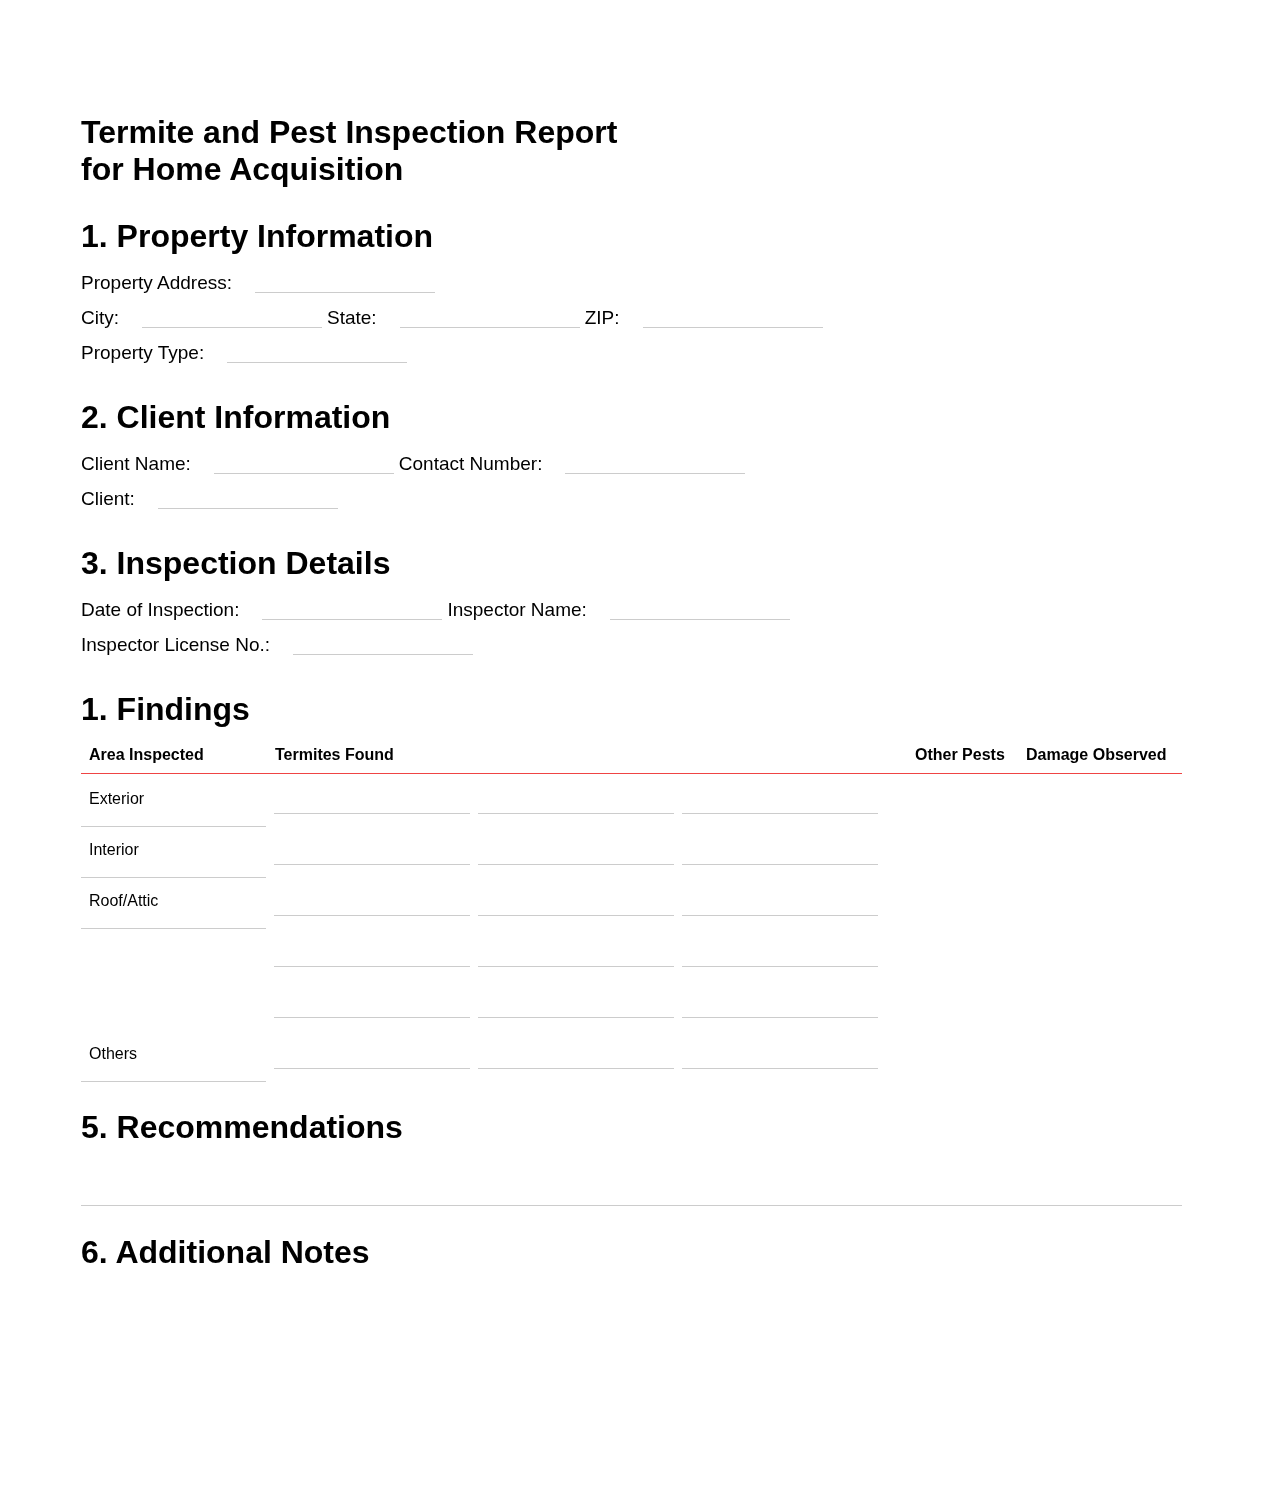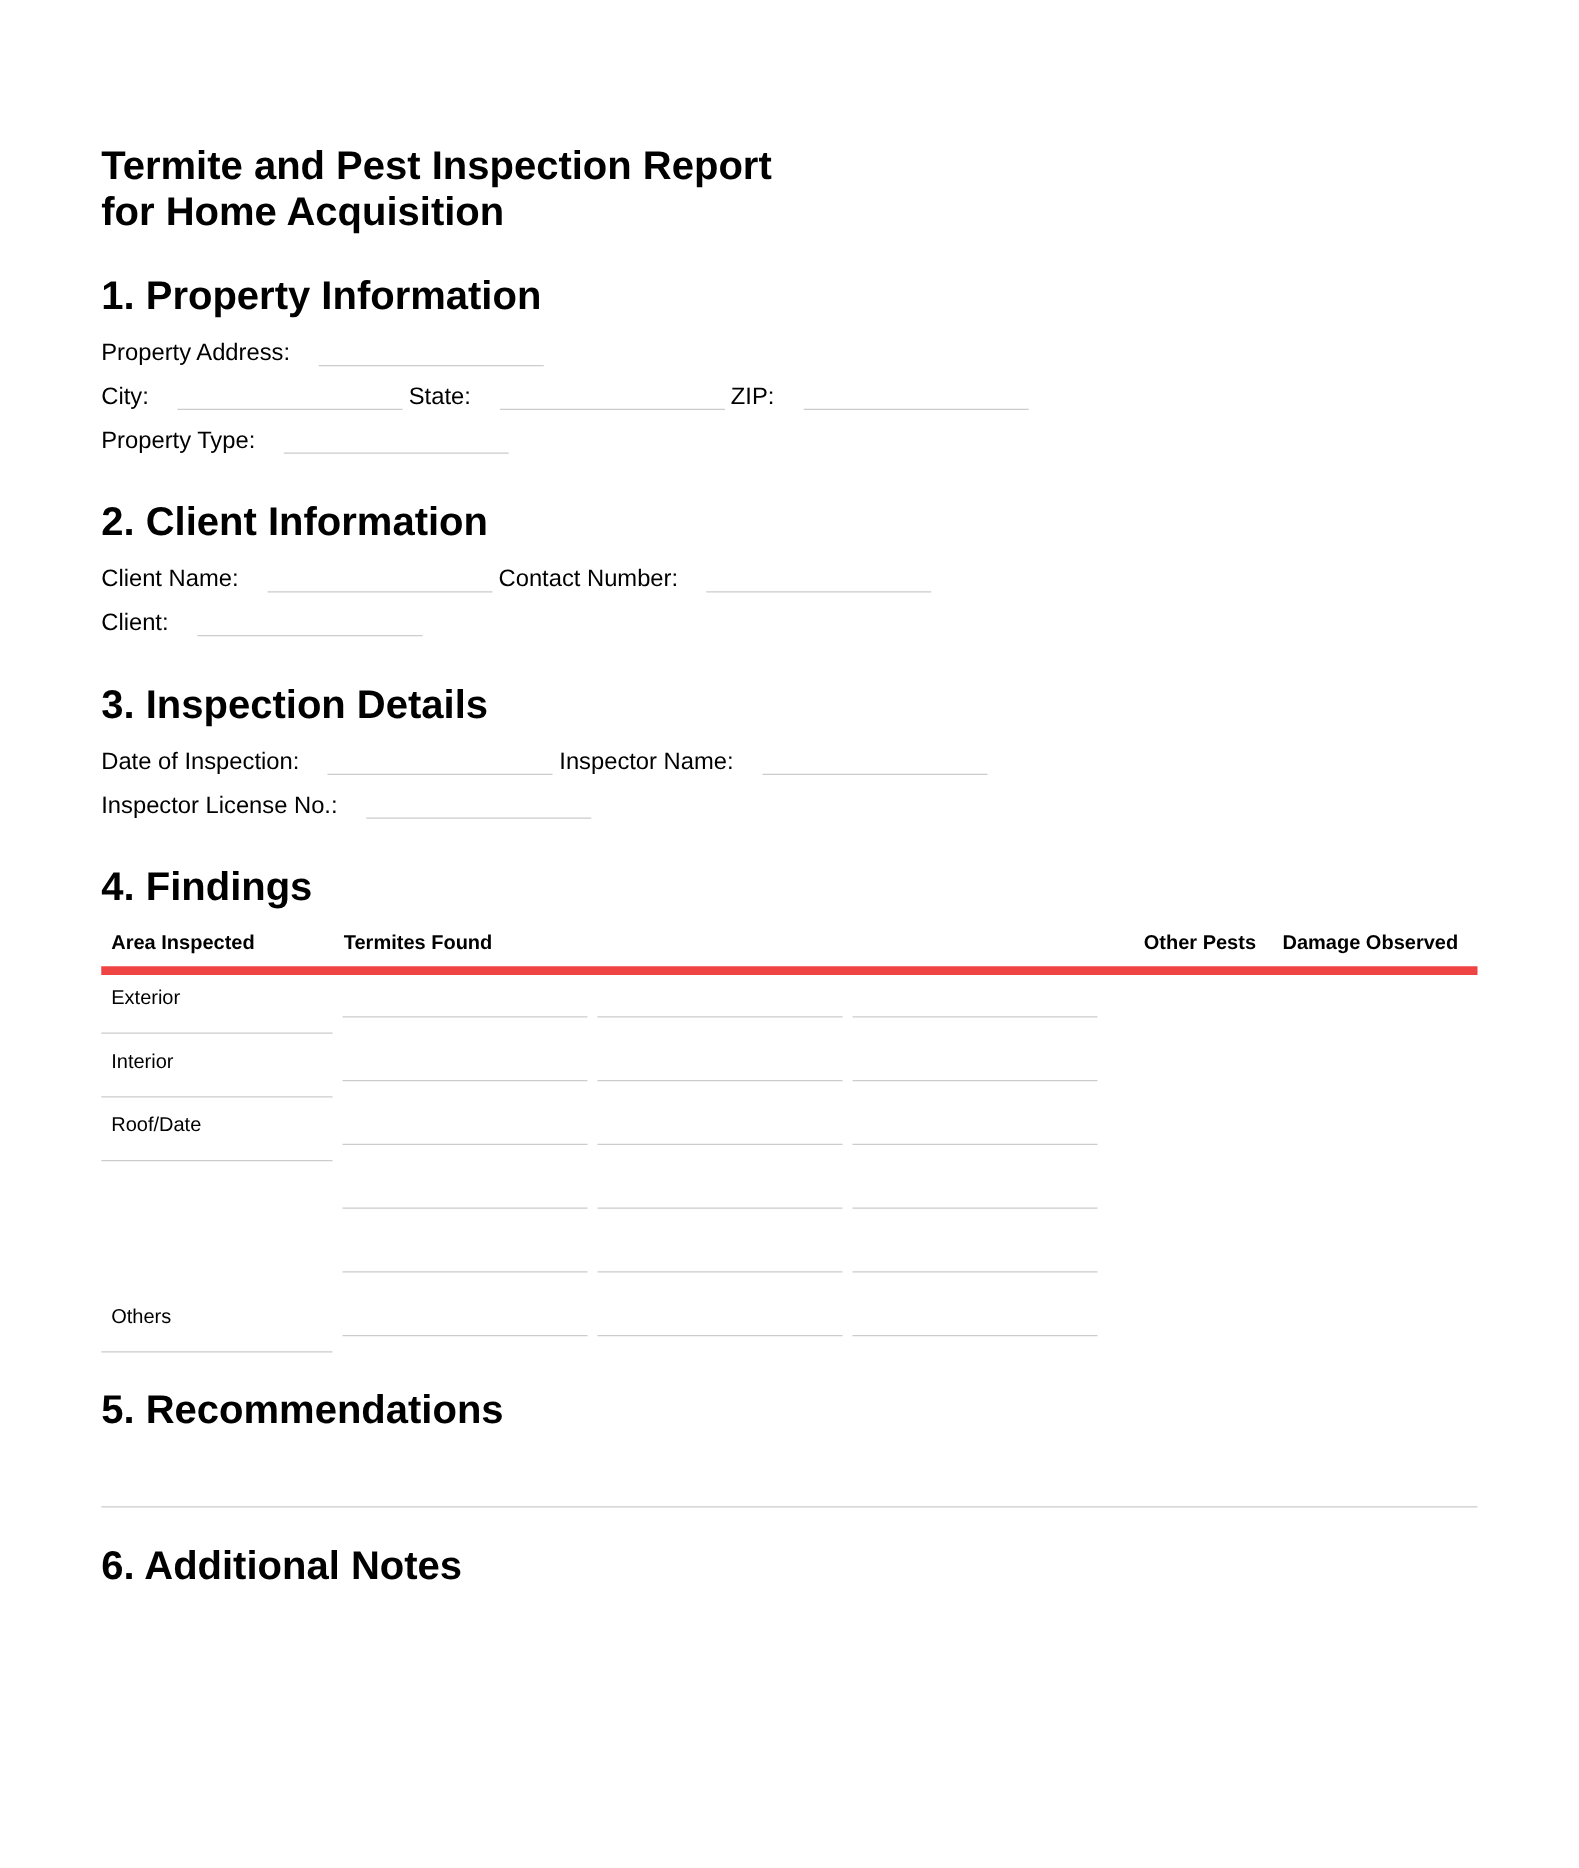--- a/index.html
+++ b/index.html
@@ -3,21 +3,21 @@
 <meta charset="utf-8">
 <style>
   html, body { margin:0; padding:0; background:#fff; }
   body { width:1263px; height:1494px; font-family:"Liberation Sans", sans-serif; color:#000; position:relative; }
   .page { position:absolute; left:81px; top:0; width:1101px; }
   h1 { position:absolute; left:0; top:114px; margin:0; font-size:32px; line-height:37px; font-weight:bold; }
   h2 { position:absolute; left:0; margin:0; font-size:32px; font-weight:bold; line-height:28px; }
   .row { position:absolute; left:0; height:22px; font-size:19px; display:flex; align-items:flex-end; }
   .lbl { white-space:nowrap; line-height:20px; }
   .line { display:inline-block; width:180px; border-bottom:1px solid #ccc; height:14px; margin-left:23px; margin-right:5px; }
-  .tbl-head { position:absolute; top:743px; left:0; width:1101px; height:30px; border-bottom:7px solid #ef4444; font-weight:bold; font-size:16px; }
+  .tbl-head { position:absolute; top:743px; left:0; width:1101px; height:30px; border-bottom:1px solid #ef4444; font-weight:bold; font-size:16px; }
   .th { position:absolute; top:3px; white-space:nowrap; }
   .trow { position:absolute; left:0; width:1101px; height:51px; font-size:16px; }
   .area { position:absolute; left:0; top:0; width:185px; height:51px; border-bottom:1px solid #ccc;text-align:right; }
   .area span { position:absolute; left:8px; top:15px; }
   .cellline { position:absolute; top:38px; width:196px; border-bottom:1px solid #ccc; }
   .hr { position:absolute; left:0; width:1101px; border-bottom:1px solid #ccc; }
 </style>
 </head>
 <body>
 
@@ -59,21 +59,21 @@
     <span class="lbl">Date of Inspection:</span>
     <span class="line"></span>
     <span class="lbl">Inspector Name:</span>
     <span class="line"></span>
   </div>
   <div class="row" style="top:633px">
     <span class="lbl">Inspector License No.:</span>
     <span class="line"></span>
   </div>
 
-  <h2 style="top:695px">4. Findings</h2>
+  <h2 style="top:695px">1. Findings</h2>
   <div class="tbl-head">
     <span class="th" style="left:8px">Area Inspected</span>
     <span class="th" style="left:194px">Termites Found</span>
     <span class="th" style="left:834px">Other Pests</span>
     <span class="th" style="left:945px">Damage Observed</span>
   </div>
 
   <div class="trow" style="top:775px">
     <div class="area">
         <span>Exterior</span>
@@ -85,21 +85,21 @@
   <div class="trow" style="top:826px">
     <div class="area">
         <span>Interior</span>
       </div>
     <div class="cellline" style="left:193px"></div>
     <div class="cellline" style="left:397px"></div>
     <div class="cellline" style="left:601px"></div>
   </div>
   <div class="trow" style="top:877px">
     <div class="area">
-        <span>Roof/Date</span>
+        <span>Roof/Attic</span>
       </div>
     <div class="cellline" style="left:193px"></div>
     <div class="cellline" style="left:397px"></div>
     <div class="cellline" style="left:601px"></div>
   </div>
   <div class="trow" style="top:928px">
     <div class="cellline" style="left:193px"></div>
     <div class="cellline" style="left:397px"></div>
     <div class="cellline" style="left:601px"></div>
   </div>

